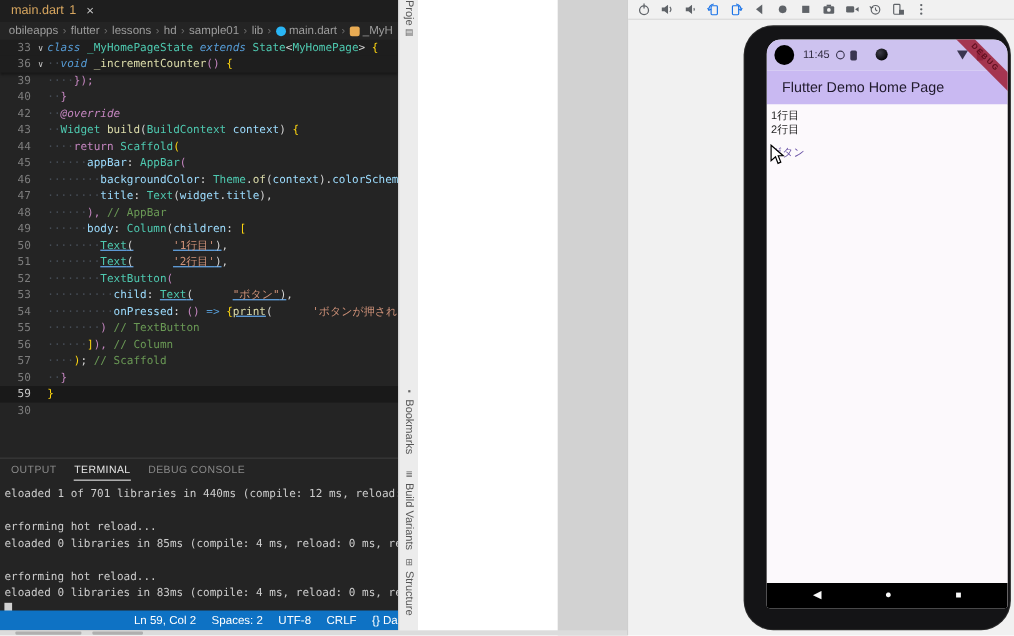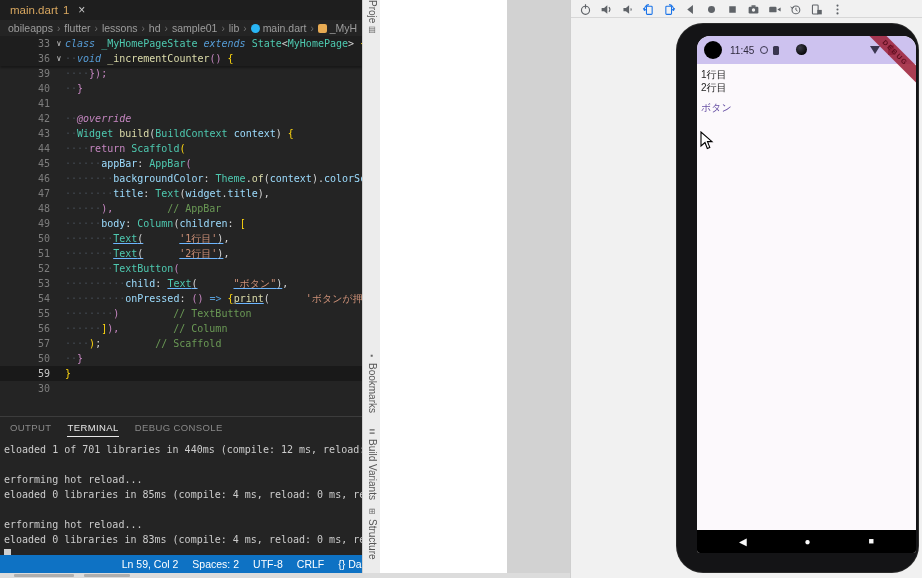--- a/index.html
+++ b/index.html
@@ -13,34 +13,34 @@
   .tab .close{color:#c8c8c8;font-size:12px;margin-left:4px;}
   .breadcrumb{position:absolute;left:0;top:20px;width:362px;height:16px;display:flex;align-items:center;
               padding-left:8px;box-sizing:border-box;font-size:10.5px;color:#9d9d9d;white-space:nowrap;overflow:hidden;}
   .breadcrumb .sep{color:#6e6e6e;margin:0 4px;font-size:10px;}
   .bc-ico{display:inline-block;width:9px;height:9px;border-radius:50%;margin-right:3px;vertical-align:-1px;}
   .dart-ico{background:#29b6f6;}
   .class-ico{background:#e8ab53;border-radius:2px;}
   
   .editor{position:absolute;left:0;top:36px;width:362px;height:380px;overflow:hidden;
           font-family:"DejaVu Sans Mono","Liberation Mono",monospace;font-size:10px;}
-  .row{display:flex;height:15px;line-height:15px;white-space:pre;padding-left:22px;}
+  .row{display:flex;height:15px;line-height:15px;white-space:pre;}
   .row.sticky{background:#1e1e1e;}
   .row.sticky-end{box-shadow:0 2px 2px rgba(0,0,0,.35);}
   .row.cur{background:#191919;}
   .ln{width:28px;text-align:right;color:#7d7d7d;flex:0 0 auto;padding-right:3px;}
   .row.cur .ln{color:#c6c6c6;}
   .fold{width:12px;color:#c5c5c5;font-size:8px;text-align:center;flex:0 0 auto;}
   .code{flex:1;overflow:hidden;}
   .c-kw{color:#569cd6;font-style:italic;}
   .c-ty{color:#4ec9b0;}
   .c-fn{color:#dcdcaa;}
   .c-pr{color:#9cdcfe;}
   .c-st{color:#ce9178;margin-left:36px;}
-  .c-cm{color:#6a9955;margin-left:48px;}
+  .c-cm{color:#6a9955;}
   .c-pl{color:#d4d4d4;}
   .c-pu{color:#c586c0;}
   .c-br{color:#ffd710;}
   .c-ws{color:#454c55;}
   .c-an{color:#c586c0;font-style:italic;}
   .u{text-decoration:underline;text-decoration-color:#6cb6ff;}
   
   .panel{position:absolute;left:0;top:416px;width:362px;height:139px;background:#242424;border-top:1px solid #3c3c3c;box-sizing:border-box;}
   .panel-tabs{display:flex;gap:16px;padding:5px 8px 0 10px;font-size:9.5px;letter-spacing:.4px;color:#8a8a8a;}
   .panel-tab{padding-bottom:3px;}
@@ -127,21 +127,20 @@
         <span>main.dart</span>
         <span class="sep">›</span>
         <span class="bc-ico class-ico"></span>
         <span>_MyH</span>
       </div>
     <div class="editor" id="code-editor">
         <div class="row sticky"><span class="ln">33</span><span class="fold">∨</span><span class="code"><span class="c-kw">class </span><span class="c-ty">_MyHomePageState </span><span class="c-kw">extends </span><span class="c-ty">State</span><span class="c-pl">&lt;</span><span class="c-ty">MyHomePage</span><span class="c-pl">&gt; </span><span class="c-br">{</span></span></div>
         <div class="row sticky sticky-end"><span class="ln">36</span><span class="fold">∨</span><span class="code"><span class="c-ws">··</span><span class="c-kw">void </span><span class="c-fn">_incrementCounter</span><span class="c-pu">()</span><span class="c-pl"> </span><span class="c-br">{</span></span></div>
         <div class="row"><span class="ln">39</span><span class="fold"></span><span class="code"><span class="c-ws">····</span><span class="c-pu">});</span></span></div>
         <div class="row"><span class="ln">40</span><span class="fold"></span><span class="code"><span class="c-ws">··</span><span class="c-pu">}</span></span></div>
-        <div class="row"><span class="ln">41</span><span class="fold"></span><span class="code"></span></div>
         <div class="row"><span class="ln">42</span><span class="fold"></span><span class="code"><span class="c-ws">··</span><span class="c-an">@override</span></span></div>
         <div class="row"><span class="ln">43</span><span class="fold"></span><span class="code"><span class="c-ws">··</span><span class="c-ty">Widget </span><span class="c-fn">build</span><span class="c-pl">(</span><span class="c-ty">BuildContext </span><span class="c-pr">context</span><span class="c-pl">) </span><span class="c-br">{</span></span></div>
         <div class="row"><span class="ln">44</span><span class="fold"></span><span class="code"><span class="c-ws">····</span><span class="c-pu">return </span><span class="c-ty">Scaffold</span><span class="c-br">(</span></span></div>
         <div class="row"><span class="ln">45</span><span class="fold"></span><span class="code"><span class="c-ws">······</span><span class="c-pr">appBar</span><span class="c-pl">: </span><span class="c-ty">AppBar</span><span class="c-pu">(</span></span></div>
         <div class="row"><span class="ln">46</span><span class="fold"></span><span class="code"><span class="c-ws">········</span><span class="c-pr">backgroundColor</span><span class="c-pl">: </span><span class="c-ty">Theme</span><span class="c-pl">.</span><span class="c-fn">of</span><span class="c-pl">(</span><span class="c-pr">context</span><span class="c-pl">).</span><span class="c-pr">colorScheme</span></span></div>
         <div class="row"><span class="ln">47</span><span class="fold"></span><span class="code"><span class="c-ws">········</span><span class="c-pr">title</span><span class="c-pl">: </span><span class="c-ty">Text</span><span class="c-pl">(</span><span class="c-pr">widget</span><span class="c-pl">.</span><span class="c-pr">title</span><span class="c-pl">),</span></span></div>
         <div class="row"><span class="ln">48</span><span class="fold"></span><span class="code"><span class="c-ws">······</span><span class="c-pu">),</span><span class="c-cm"> // AppBar</span></span></div>
         <div class="row"><span class="ln">49</span><span class="fold"></span><span class="code"><span class="c-ws">······</span><span class="c-pr">body</span><span class="c-pl">: </span><span class="c-ty">Column</span><span class="c-pl">(</span><span class="c-pr">children</span><span class="c-pl">: </span><span class="c-br">[</span></span></div>
         <div class="row"><span class="ln">50</span><span class="fold"></span><span class="code"><span class="c-ws">········</span><span class="c-ty u">Text</span><span class="c-pl u">(</span><span class="c-st u">'1行目'</span><span class="c-pl u">)</span><span class="c-pl">,</span></span></div>
         <div class="row"><span class="ln">51</span><span class="fold"></span><span class="code"><span class="c-ws">········</span><span class="c-ty u">Text</span><span class="c-pl u">(</span><span class="c-st u">'2行目'</span><span class="c-pl u">)</span><span class="c-pl">,</span></span></div>
@@ -276,20 +275,23 @@
         <div class="p-status">
           <div class="punch-left"></div>
           <span class="p-time">11:45</span>
           <span class="mini-ico1"></span>
           <span class="mini-ico2"></span>
           <div class="punch-center"></div>
           <div class="wifi-ico"></div>
           <div class="batt-ico"></div>
           <div class="ribbon">DEBUG</div>
         </div>
+        <div class="p-appbar">
+          <span class="p-title">Flutter Demo Home Page</span>
+        </div>
         <div class="p-body">
           <div class="p-line">1行目</div>
           <div class="p-line">2行目</div>
           <span class="p-btn">ボタン</span>
         </div>
         <div class="p-nav">
           <span class="nav-g">◀</span>
           <span class="nav-g">●</span>
           <span class="nav-g" style="font-size:9px;">■</span>
         </div>

